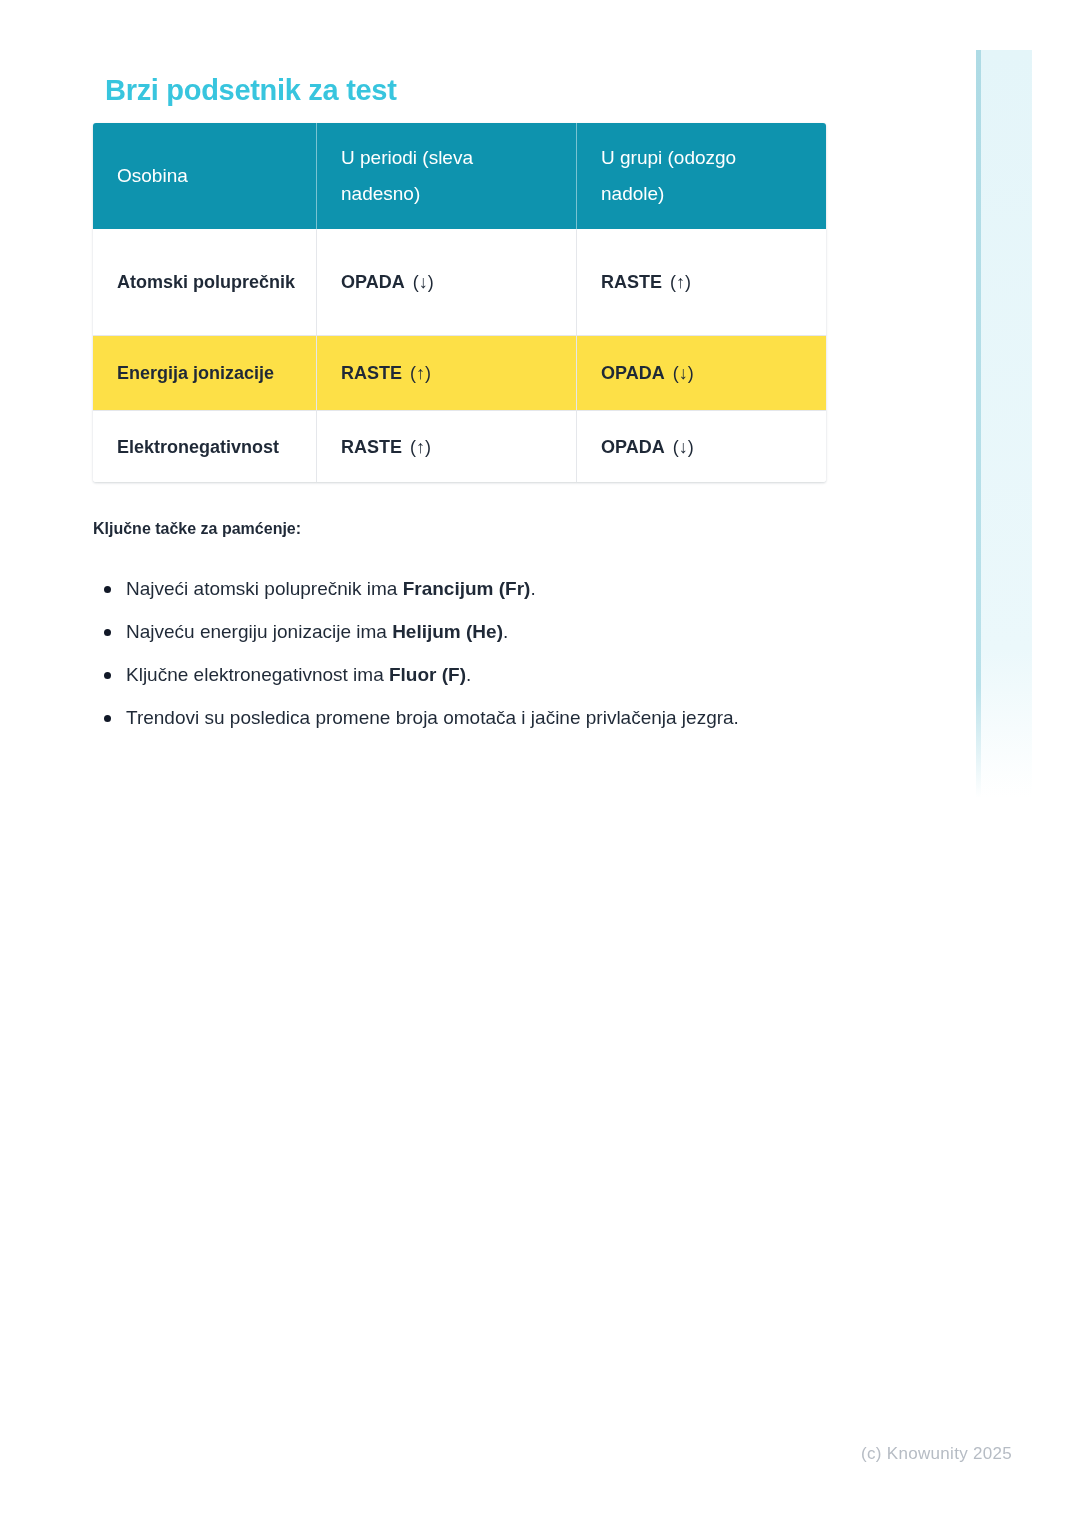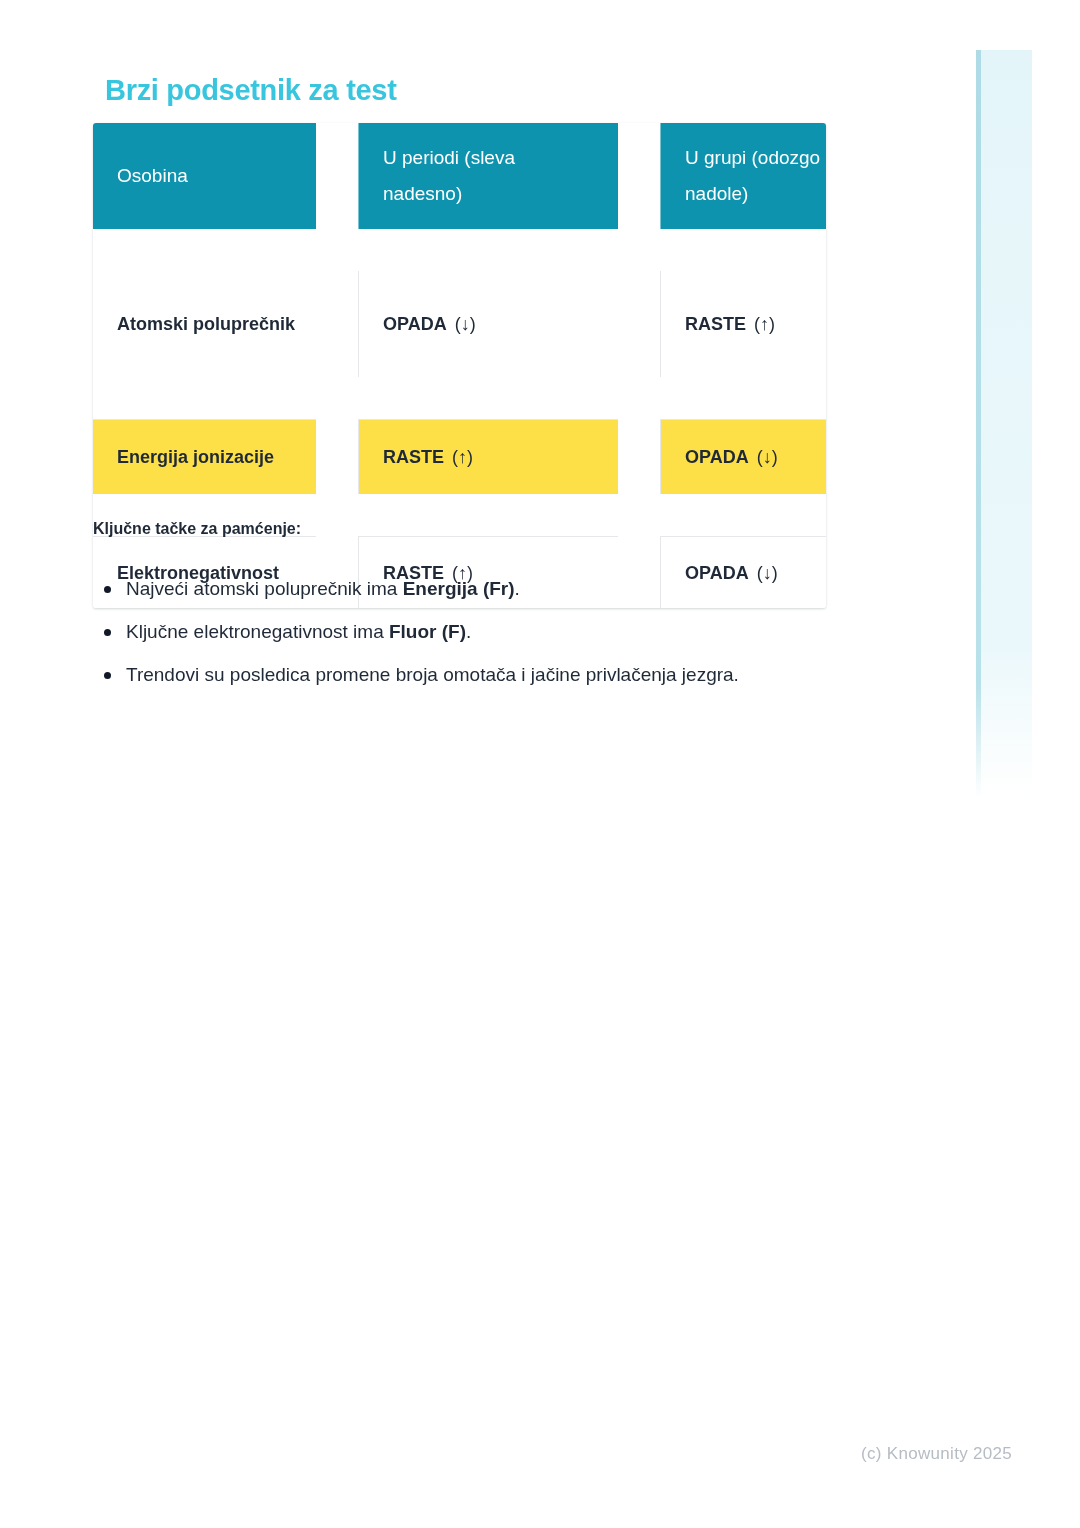--- a/index.html
+++ b/index.html
@@ -35,21 +35,20 @@
     left: 93px;
     top: 123px;
     width: 733px;
     display: grid;
     grid-template-columns: 223px 260px 250px;
     grid-template-rows: 106px 106px 75px 72px;
     background: #ffffff;
     border-radius: 3px;
     overflow: hidden;
     box-shadow: 0 1px 3px rgba(15, 40, 60, 0.12), 0 1px 2px rgba(15, 40, 60, 0.07);
-    gap: 42px;
   }
   .th {
     background: #0e93ae;
     color: #ffffff;
     font-size: 19px;
     line-height: 36px;
     font-weight: 400;
     display: flex;
     align-items: center;
     padding: 0 24px;
@@ -189,21 +188,25 @@
     <div class="td c3 bordered">
       <span><span class="trend-word">OPADA</span><span class="arrow">(↓)</span></span>
     </div>
   </div>
 
   <h2 class="kp-heading">Ključne tačke za pamćenje:</h2>
 
   <ul class="kp-list">
     <li class="kp-item">
       <span class="dot"></span>
-      <span class="kp-text"><span>Najveći atomski poluprečnik ima </span><strong>Energija (Fr)</strong><span>.</span></span>
+      <span class="kp-text"><span>Najveći atomski poluprečnik ima </span><strong>Francijum (Fr)</strong><span>.</span></span>
+    </li>
+    <li class="kp-item">
+      <span class="dot"></span>
+      <span class="kp-text"><span>Najveću energiju jonizacije ima </span><strong>Helijum (He)</strong><span>.</span></span>
     </li>
     <li class="kp-item">
       <span class="dot"></span>
       <span class="kp-text"><span>Ključne elektronegativnost ima </span><strong>Fluor (F)</strong><span>.</span></span>
     </li>
     <li class="kp-item">
       <span class="dot"></span>
       <span class="kp-text"><span>Trendovi su posledica promene broja omotača i jačine privlačenja jezgra.</span><strong></strong><span></span></span>
     </li>
   </ul>

